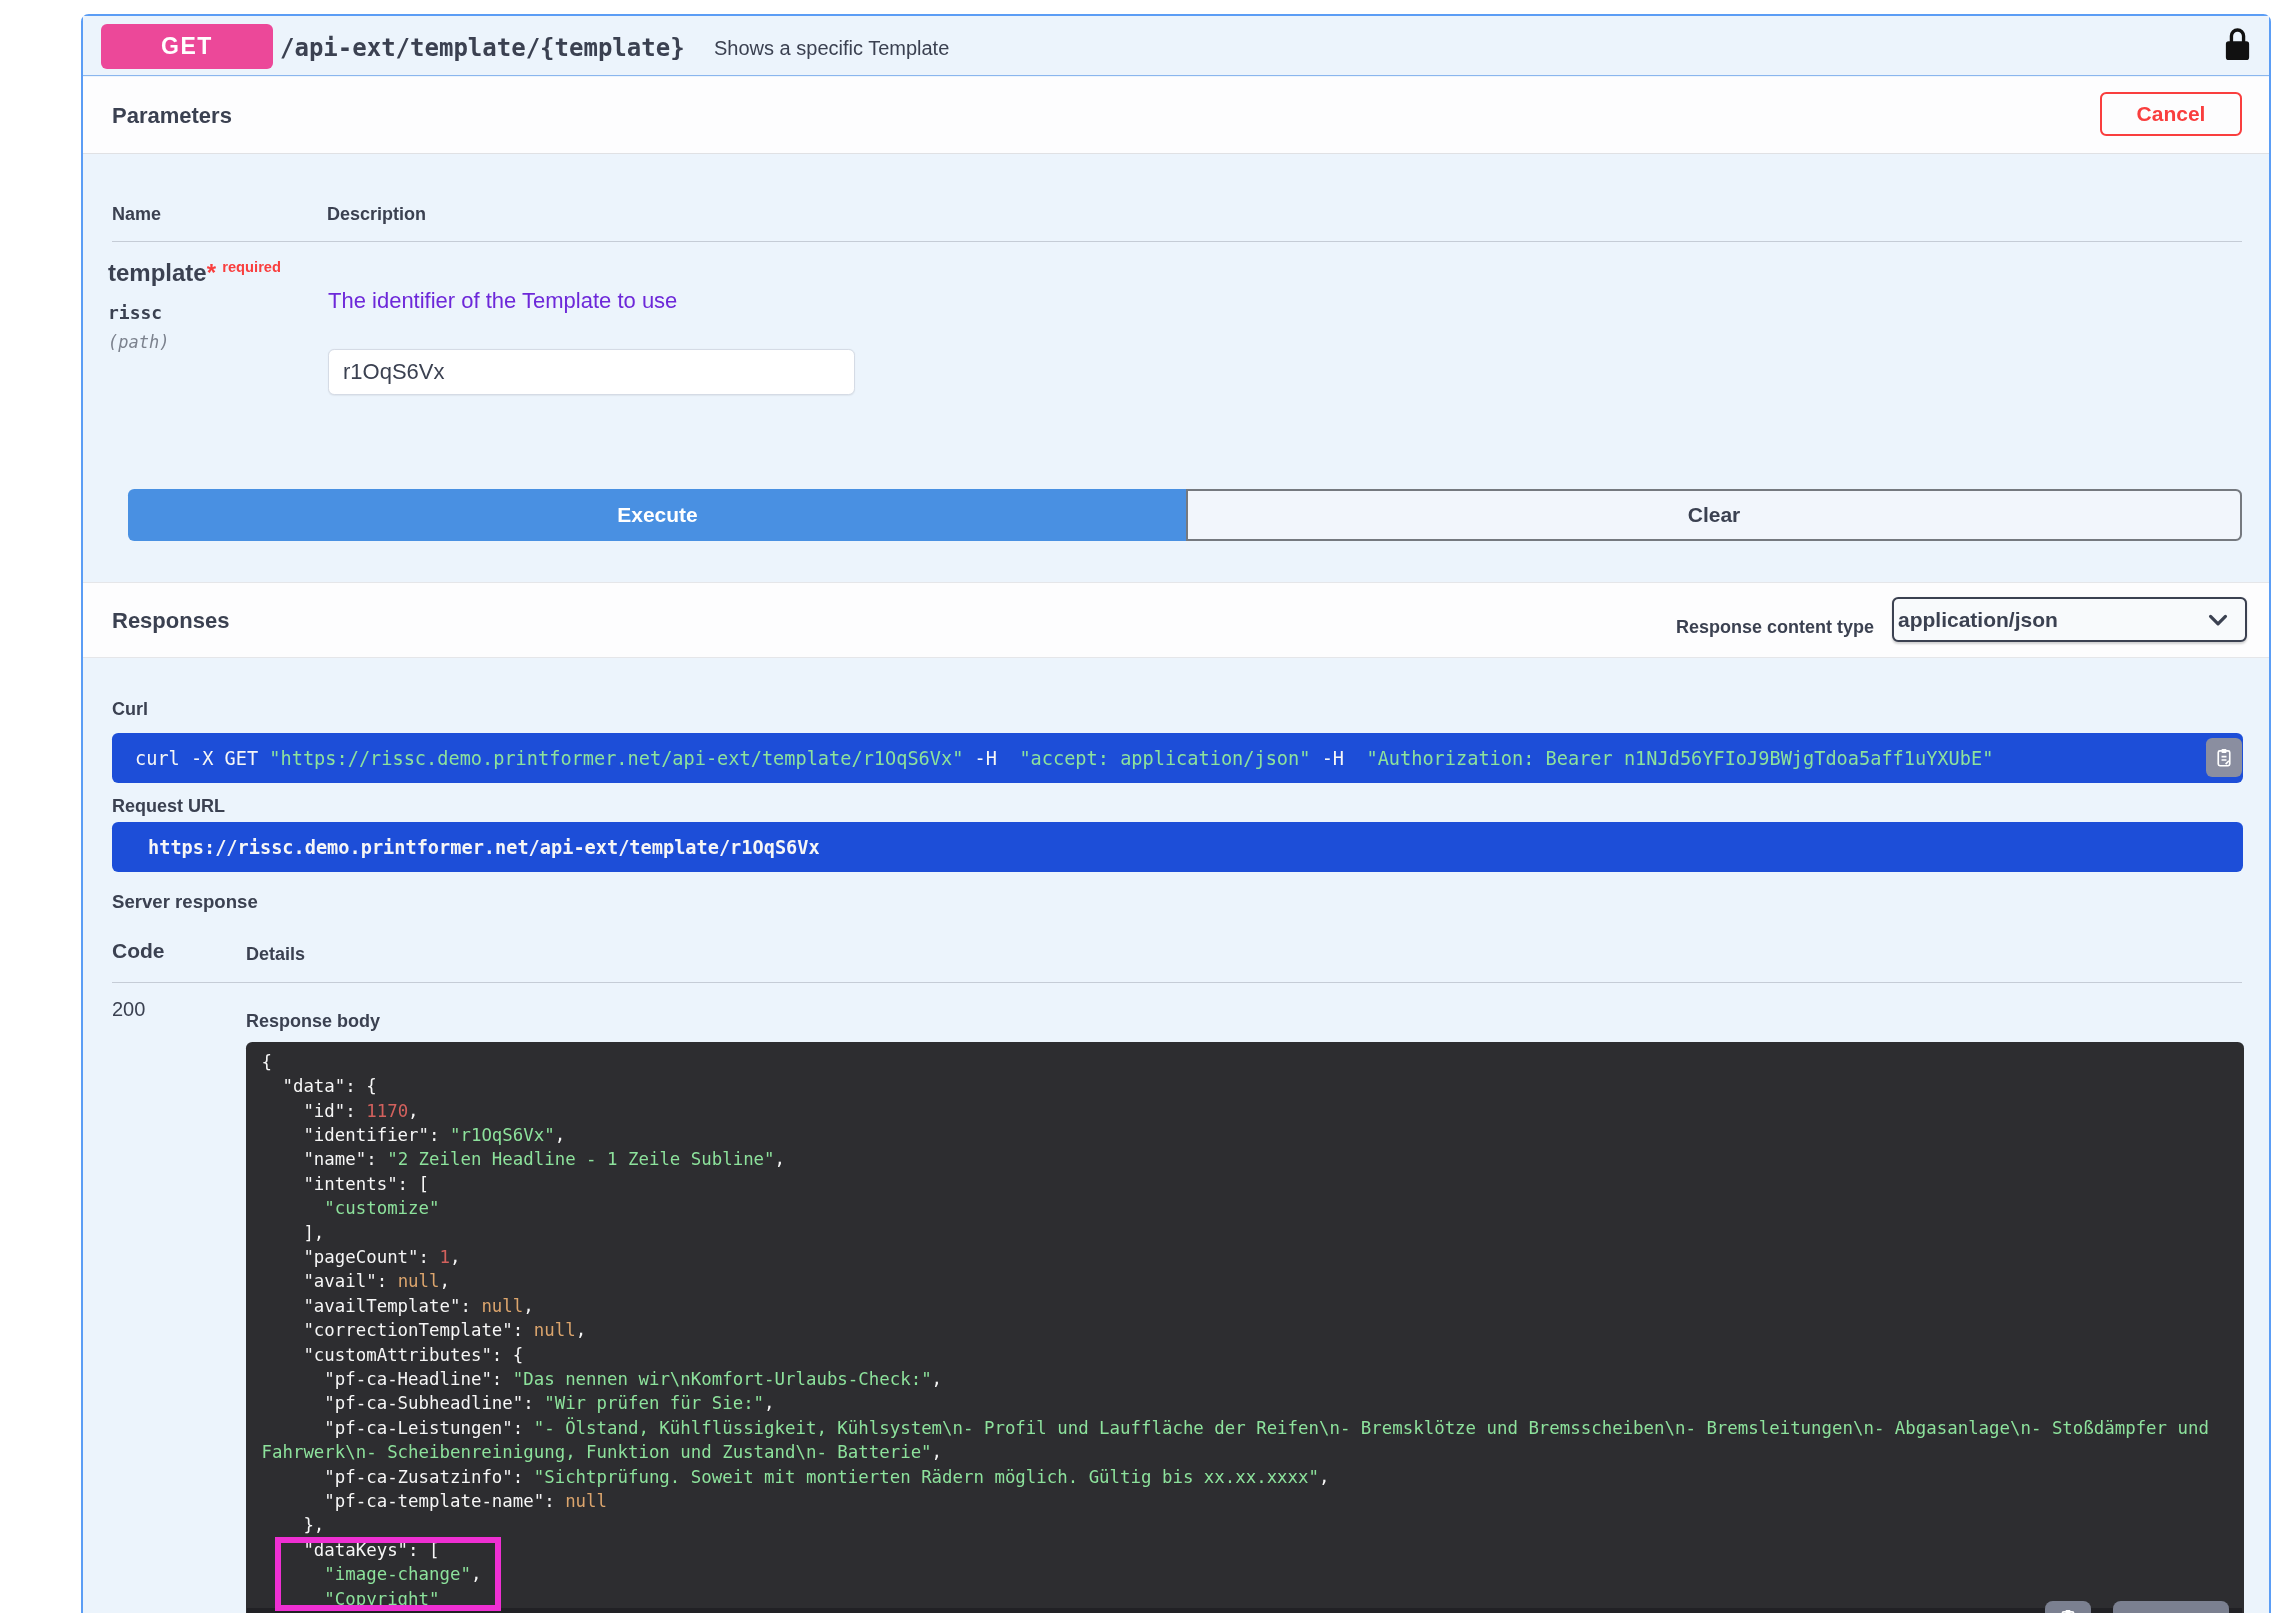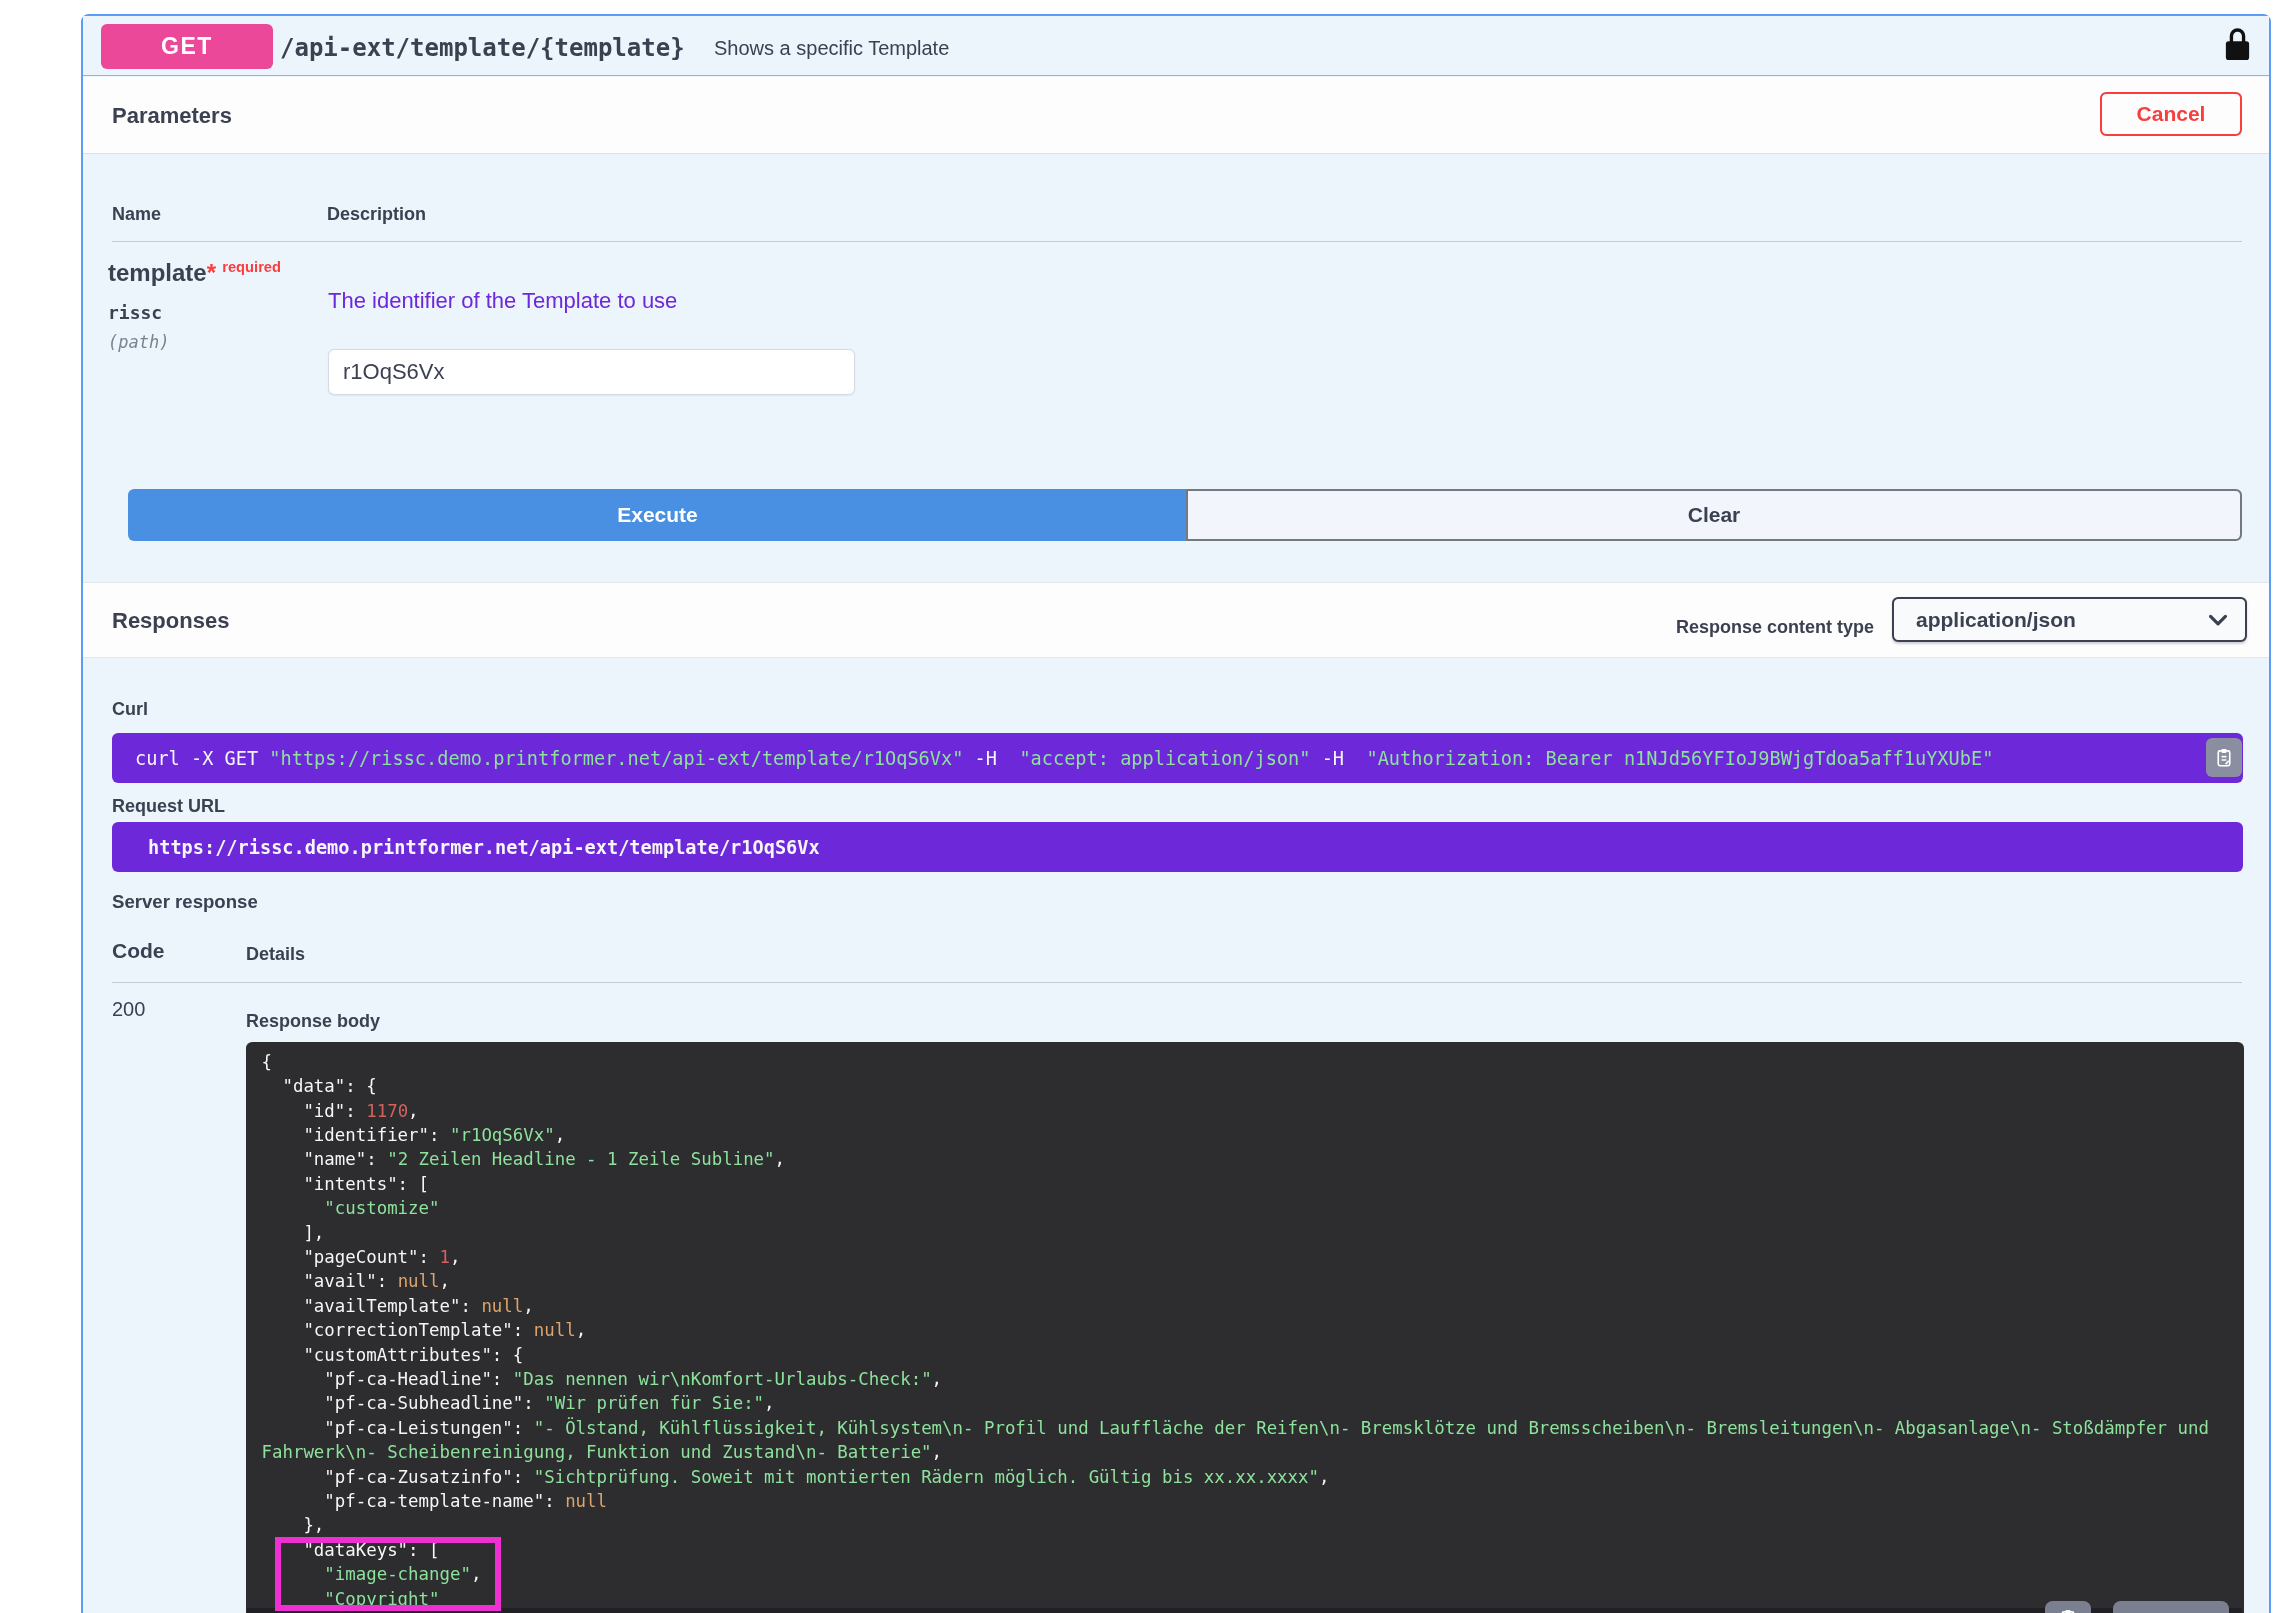--- a/index.html
+++ b/index.html
@@ -55,26 +55,26 @@
     background:#f2f6fc;border:2.3px solid #75797f;border-radius:0 6.2px 6.2px 0;color:#3b4151;
     font-weight:bold;font-size:21px;display:flex;align-items:center;justify-content:center;}
 
   
   .responses-bar{left:83px;top:582px;width:2186px;height:74px;
     border-top:0.8px solid rgba(59,65,81,.12);border-bottom:0.8px solid rgba(59,65,81,.12);}
   .responses-title{left:112px;top:608px;}
   .rct-label{left:1642px;top:617px;width:232px;text-align:right;font-size:18px;font-weight:bold;}
   .rct-select{left:1892px;top:597px;width:355px;height:45px;box-sizing:border-box;
     background:#f8fafc;border:2.3px solid #3b4151;border-radius:6.2px;
-    display:flex;align-items:center;justify-content:space-between;padding:0 17px 0 22px;
+    display:flex;align-items:center;justify-content:space-between;padding:0 17px 0 4px;
     font-weight:bold;font-size:21px;color:#3b4151;box-shadow:0 1.5px 2.3px rgba(0,0,0,.18);}
 
   
   .mini-label{font-size:18px;font-weight:bold;color:#3b4151;}
-  .dark-bar{background:#6d28d9;border-radius:6.2px;color:#f6f6f6;
+  .dark-bar{background:#1d4ed8;border-radius:6.2px;color:#f6f6f6;
     font-family:"DejaVu Sans Mono","Liberation Mono",monospace;}
   .curl-bar{left:112px;top:733px;width:2131px;height:50px;display:flex;align-items:center;
     padding:0 77px 0 23px;box-sizing:border-box;font-size:18.6px;}
   .curl-bar .code-line{white-space:pre;}
   .copy-btn{left:2206px;top:738px;width:36px;height:39px;background:#8a8ea0;border:none;
     border-radius:6.2px;display:flex;align-items:center;justify-content:center;}
   .url-bar{left:112px;top:822px;width:2131px;height:50px;display:flex;align-items:center;
     padding:0 23px 0 36px;box-sizing:border-box;font-size:18.6px;font-weight:bold;white-space:pre;}
 
   .server-response-label{left:112px;top:891px;font-size:18.6px;font-weight:bold;}

